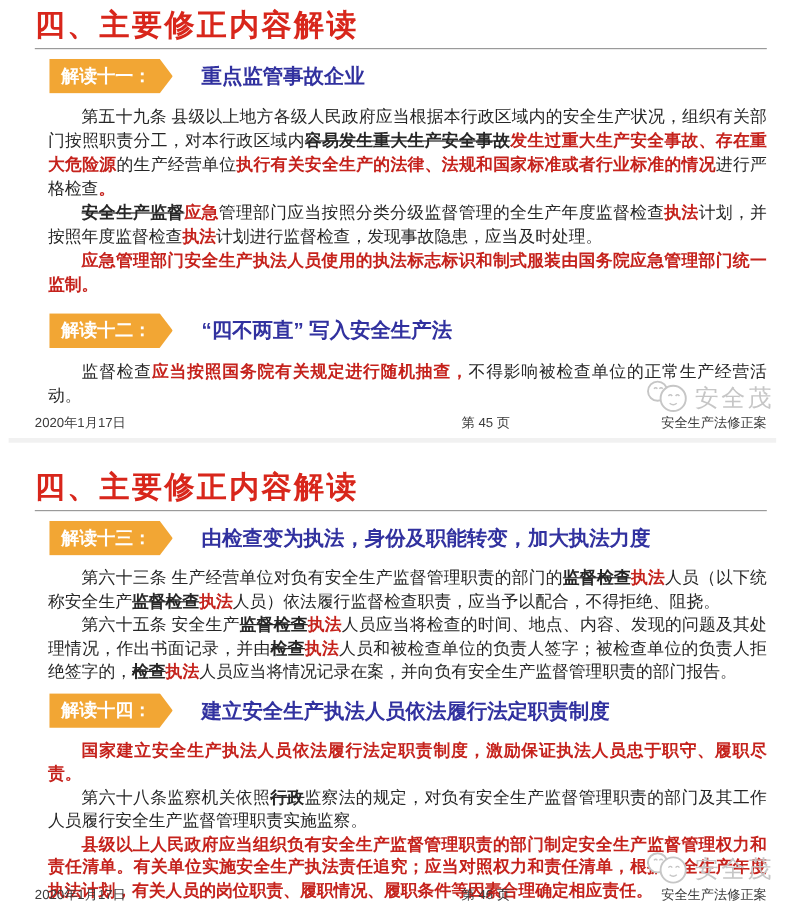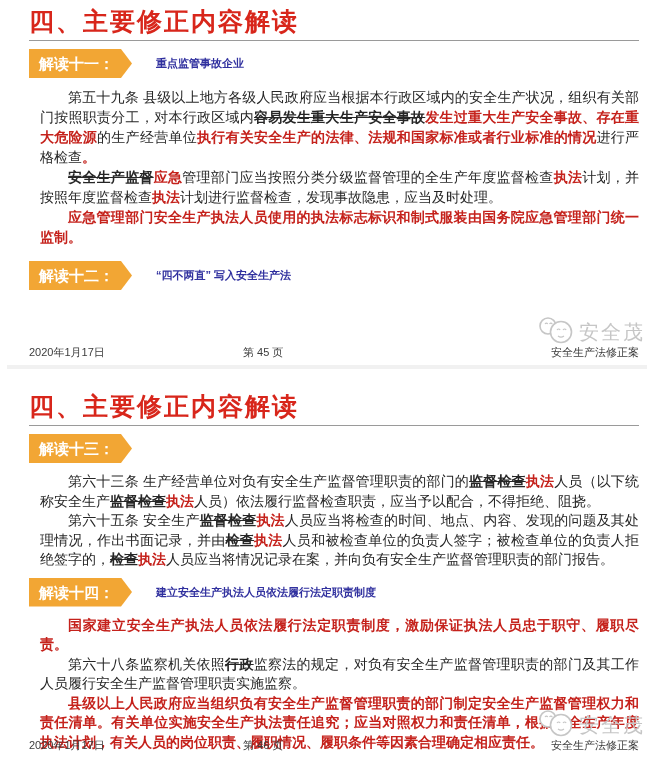--- a/index.html
+++ b/index.html
@@ -22,47 +22,47 @@
   .slide{position:relative;box-sizing:border-box;width:654px;background:#ffffff;overflow:hidden;}
   .slide-1{height:365px;padding:6px 22px 0 22px;}
   .slide-2{height:389px;padding:22px 22px 0 22px;}
   .slide-gap{height:4px;background:#f1f1f1;}
   .slide-title{
     margin:0 0 4px 0;
     font-size:25px;line-height:30px;font-weight:800;
     color:var(--title_red);letter-spacing:2px;
   }
   .rule{border-bottom:1px solid var(--rule_gray);margin:4px 0 8px 0;height:0;}
-  .section-head{display:flex;align-items:center;margin:6px 0 9px 0;}
+  .section-head{display:flex;align-items:center;margin:6px 0 9px 12px;}
   .badge{
     display:inline-block;background:var(--badge_orange);color:#ffffff;
     font-weight:700;font-size:15px;line-height:1;
     padding:7px 18px 7px 10px;
     clip-path:polygon(0 0,calc(100% - 11px) 0,100% 50%,calc(100% - 11px) 100%,0 100%);
   }
-  .sec-heading{margin-left:24px;font-size:11px;font-weight:800;color:var(--heading_blue);}
+  .sec-heading{margin-left:24px;font-size:17px;font-weight:800;color:var(--heading_blue);}
   .body{margin:0 0 4px 11px;}
   .body-para{margin:0;text-indent:2em;font-size:14px;line-height:20px;text-align:justify;}
   .slide-2 .body-para{line-height:19.5px;}
   .seg-n{color:var(--body_black);}
   .seg-red{color:var(--body_red);font-weight:700;}
   .seg-strike{color:var(--body_black);font-weight:700;text-decoration:line-through;}
   .sec-2{margin-top:14px;}
   .slide-2 .sec-2{margin-top:8px;align-items:center;}
   .footer{
     position:absolute;left:22px;right:22px;bottom:5px;
     display:flex;align-items:baseline;
     font-size:11px;color:var(--footer_gray);gap:32px;
   }
   .footer .f-left{flex:1;text-align:left;}
-  .footer .f-center{flex:1;text-align:left;}
+  .footer .f-center{flex:1;text-align:right;}
   .footer .f-right{flex:1;text-align:right;}
   .logo{
     position:absolute;right:16px;bottom:19px;
-    display:flex;align-items:flex-end;gap:3px;
+    display:flex;align-items:center;gap:3px;
     color:var(--logo_gray);font-size:20px;font-weight:400;letter-spacing:2px;
   }
   .logo svg{display:block;}
 </style>
 </head>
 <body>
 
 <div class="canvas">
 
   <section class="slide slide-1">
@@ -76,20 +76,23 @@
     <div class="body">
         <p class="body-para"><span class="seg-n">第五十九条 县级以上地方各级人民政府应当根据本行政区域内的安全生产状况，组织有关部门按照职责分工，对本行政区域内</span><span class="seg-strike">容易发生重大生产安全事故</span><span class="seg-red">发生过重大生产安全事故、存在重大危险源</span><span class="seg-n">的生产经营单位</span><span class="seg-red">执行有关安全生产的法律、法规和国家标准或者行业标准的情况</span><span class="seg-n">进行严格检查</span><span class="seg-red">。</span></p>
         <p class="body-para"><span class="seg-strike">安全生产监督</span><span class="seg-red">应急</span><span class="seg-n">管理部门应当按照分类分级监督管理的全生产年度监督检查</span><span class="seg-red">执法</span><span class="seg-n">计划，并按照年度监督检查</span><span class="seg-red">执法</span><span class="seg-n">计划进行监督检查，发现事故隐患，应当及时处理。</span></p>
         <p class="body-para"><span class="seg-red">应急管理部门安全生产执法人员使用的执法标志标识和制式服装由国务院应急管理部门统一监制。</span></p>
       </div>
 
     <div class="section-head sec-2">
       <span class="badge">解读十二：</span>
       <span class="sec-heading">“四不两直” 写入安全生产法</span>
     </div>
+    <div class="body">
+        <p class="body-para"><span class="seg-n">监督检查</span><span class="seg-red">应当按照国务院有关规定进行随机抽查，</span><span class="seg-n">不得影响被检查单位的正常生产经营活动。</span></p>
+      </div>
 
     <div class="logo">
       <svg width="40" height="30" viewBox="0 0 40 30">
         <circle cx="12" cy="10" r="8" fill="#ffffff" stroke="currentColor" stroke-width="1.6"></circle>
         <path d="M9 8 q1.4 -1.8 2.8 0" fill="none" stroke="currentColor" stroke-width="1.2"></path>
         <path d="M13.5 8 q1.4 -1.8 2.8 0" fill="none" stroke="currentColor" stroke-width="1.2"></path>
         <circle cx="25" cy="16" r="10.5" fill="#ffffff" stroke="currentColor" stroke-width="1.6"></circle>
         <path d="M21 14 q1.6 -2 3.2 0" fill="none" stroke="currentColor" stroke-width="1.2"></path>
         <path d="M27 14 q1.6 -2 3.2 0" fill="none" stroke="currentColor" stroke-width="1.2"></path>
         <path d="M22 20 q3 2.4 6 0" fill="none" stroke="currentColor" stroke-width="1.2"></path>
@@ -105,20 +108,21 @@
   </section>
 
   <div class="slide-gap"></div>
 
   <section class="slide slide-2">
     <h1 class="slide-title">四、主要修正内容解读</h1>
     <div class="rule"></div>
 
     <div class="section-head">
       <span class="badge">解读十三：</span>
+      <span class="sec-heading">由检查变为执法，身份及职能转变，加大执法力度</span>
     </div>
     <div class="body">
         <p class="body-para"><span class="seg-n">第六十三条 生产经营单位对负有安全生产监督管理职责的部门的</span><span class="seg-strike">监督检查</span><span class="seg-red">执法</span><span class="seg-n">人员（以下统称安全生产</span><span class="seg-strike">监督检查</span><span class="seg-red">执法</span><span class="seg-n">人员）依法履行监督检查职责，应当予以配合，不得拒绝、阻挠。</span></p>
         <p class="body-para"><span class="seg-n">第六十五条 安全生产</span><span class="seg-strike">监督检查</span><span class="seg-red">执法</span><span class="seg-n">人员应当将检查的时间、地点、内容、发现的问题及其处理情况，作出书面记录，并由</span><span class="seg-strike">检查</span><span class="seg-red">执法</span><span class="seg-n">人员和被检查单位的负责人签字；被检查单位的负责人拒绝签字的，</span><span class="seg-strike">检查</span><span class="seg-red">执法</span><span class="seg-n">人员应当将情况记录在案，并向负有安全生产监督管理职责的部门报告。</span></p>
       </div>
 
     <div class="section-head sec-2">
       <span class="badge">解读十四：</span>
       <span class="sec-heading">建立安全生产执法人员依法履行法定职责制度</span>
     </div>

